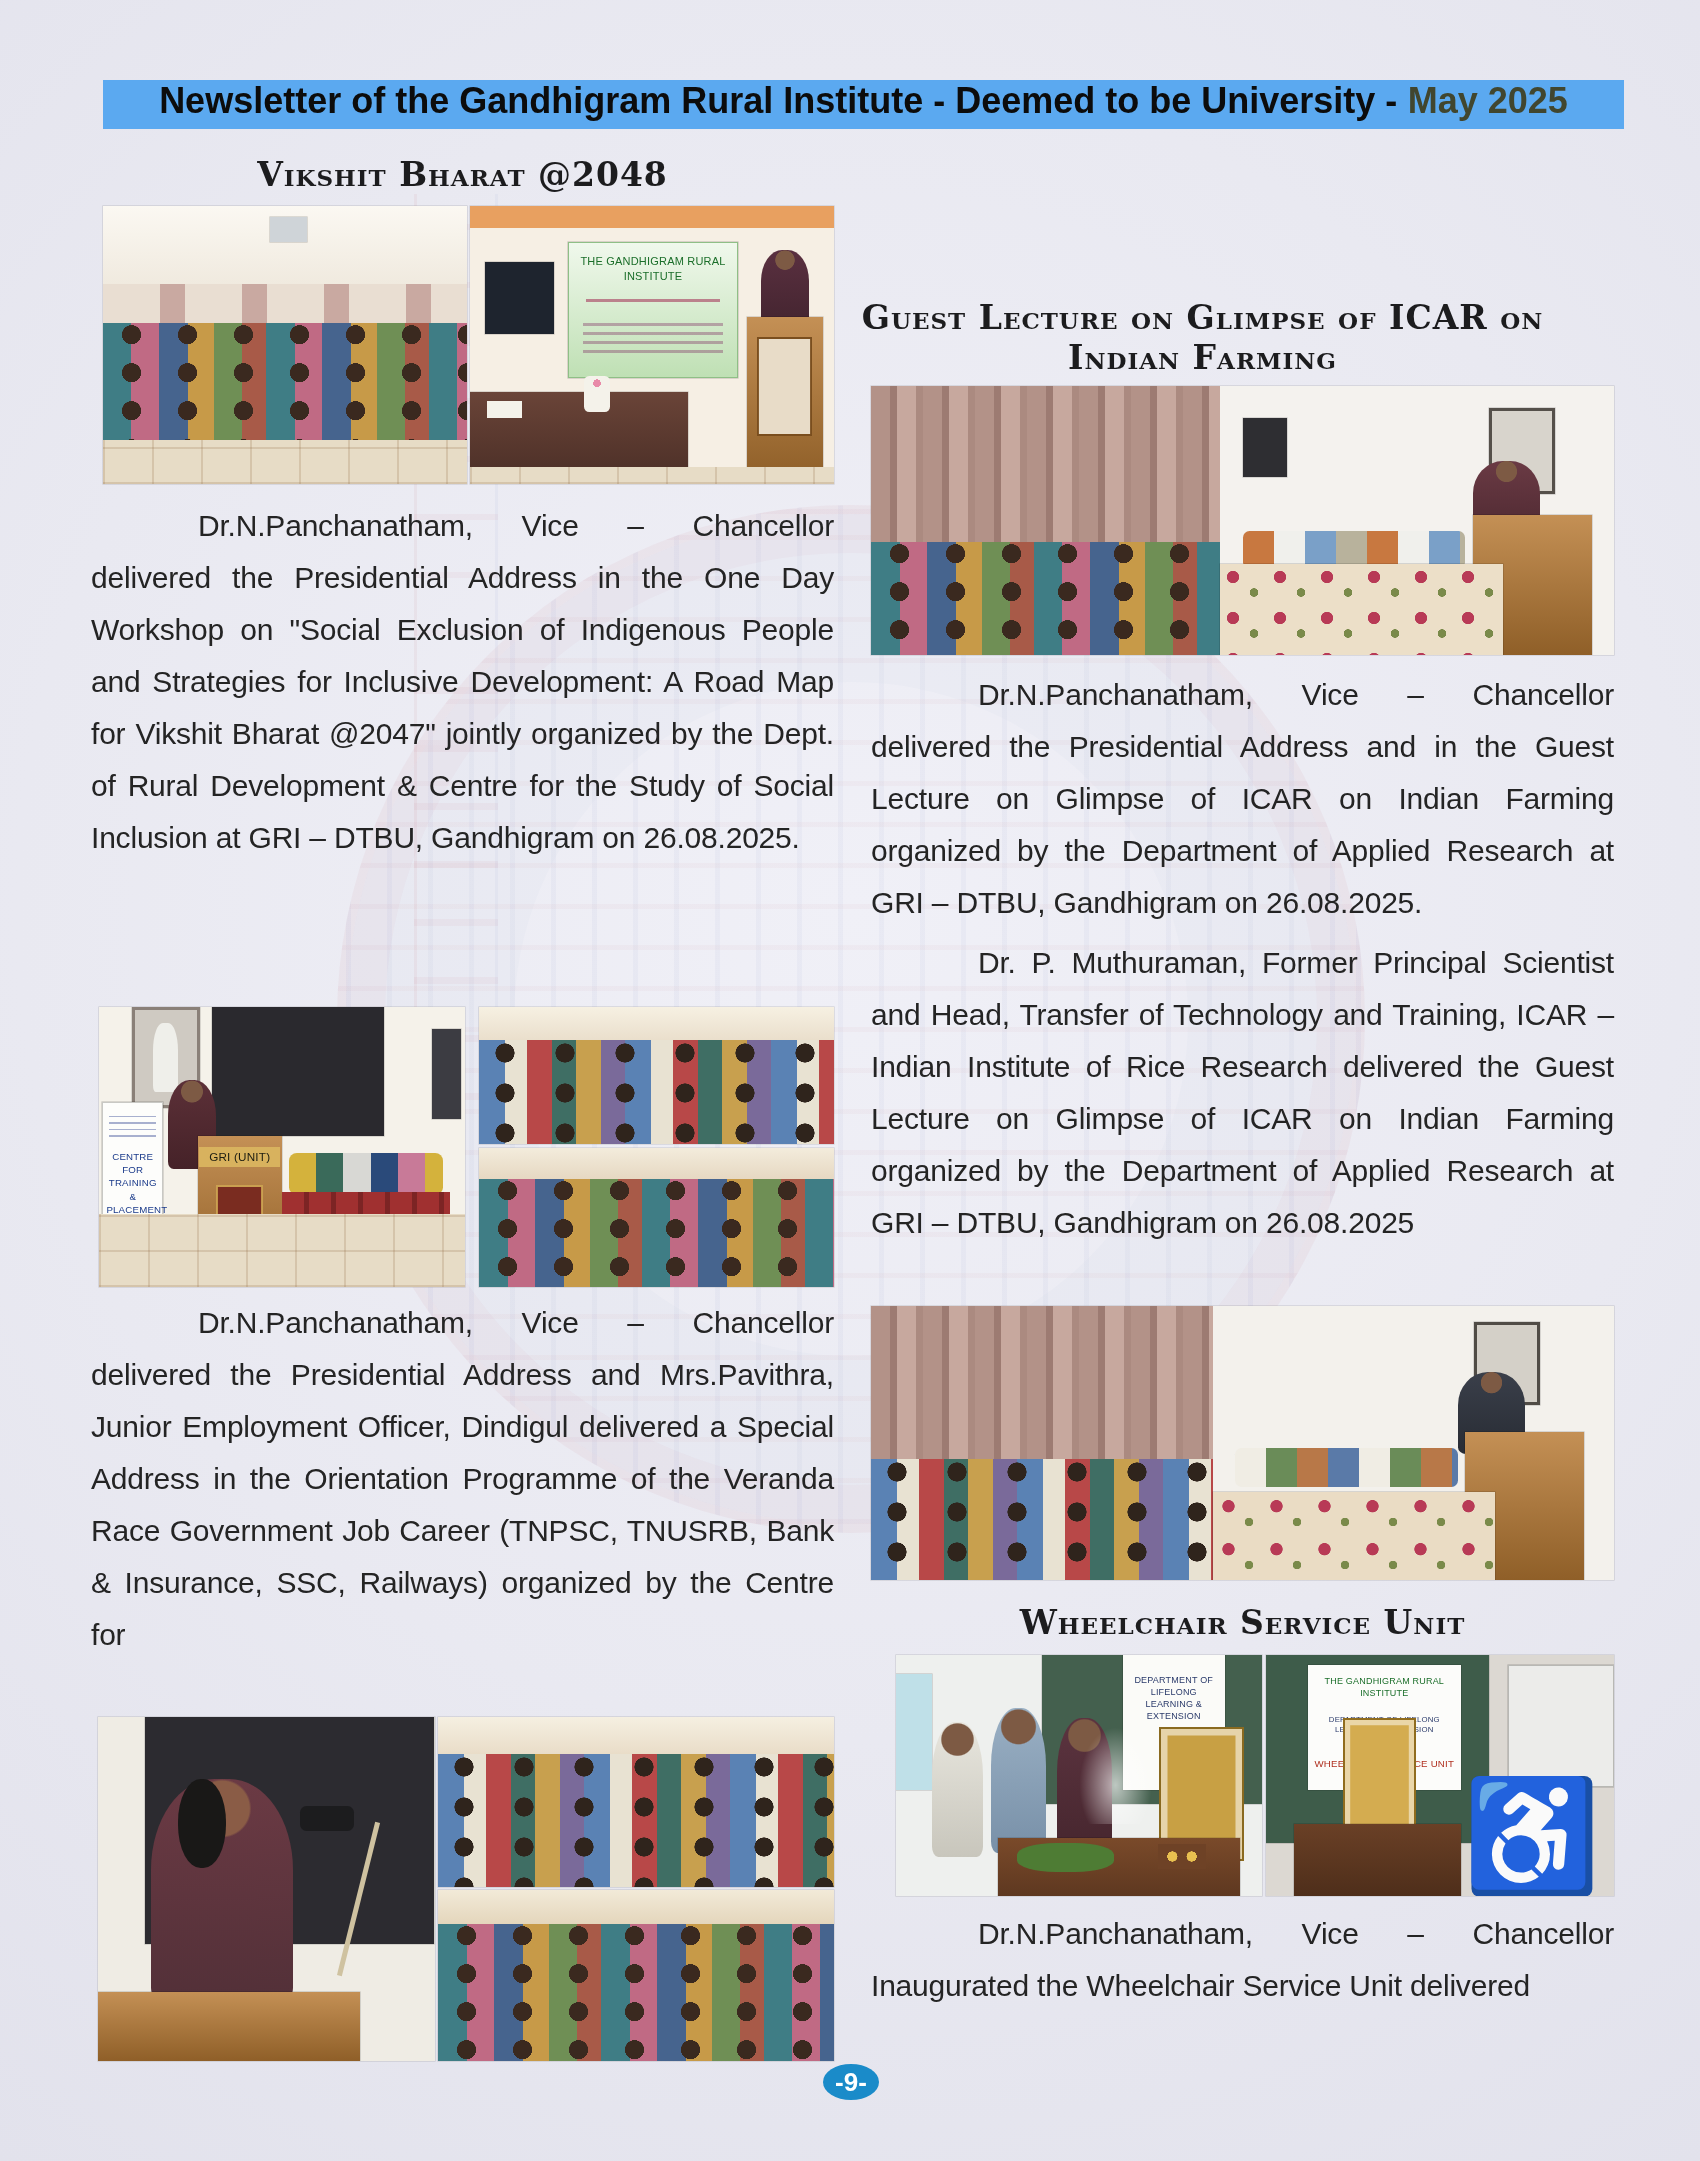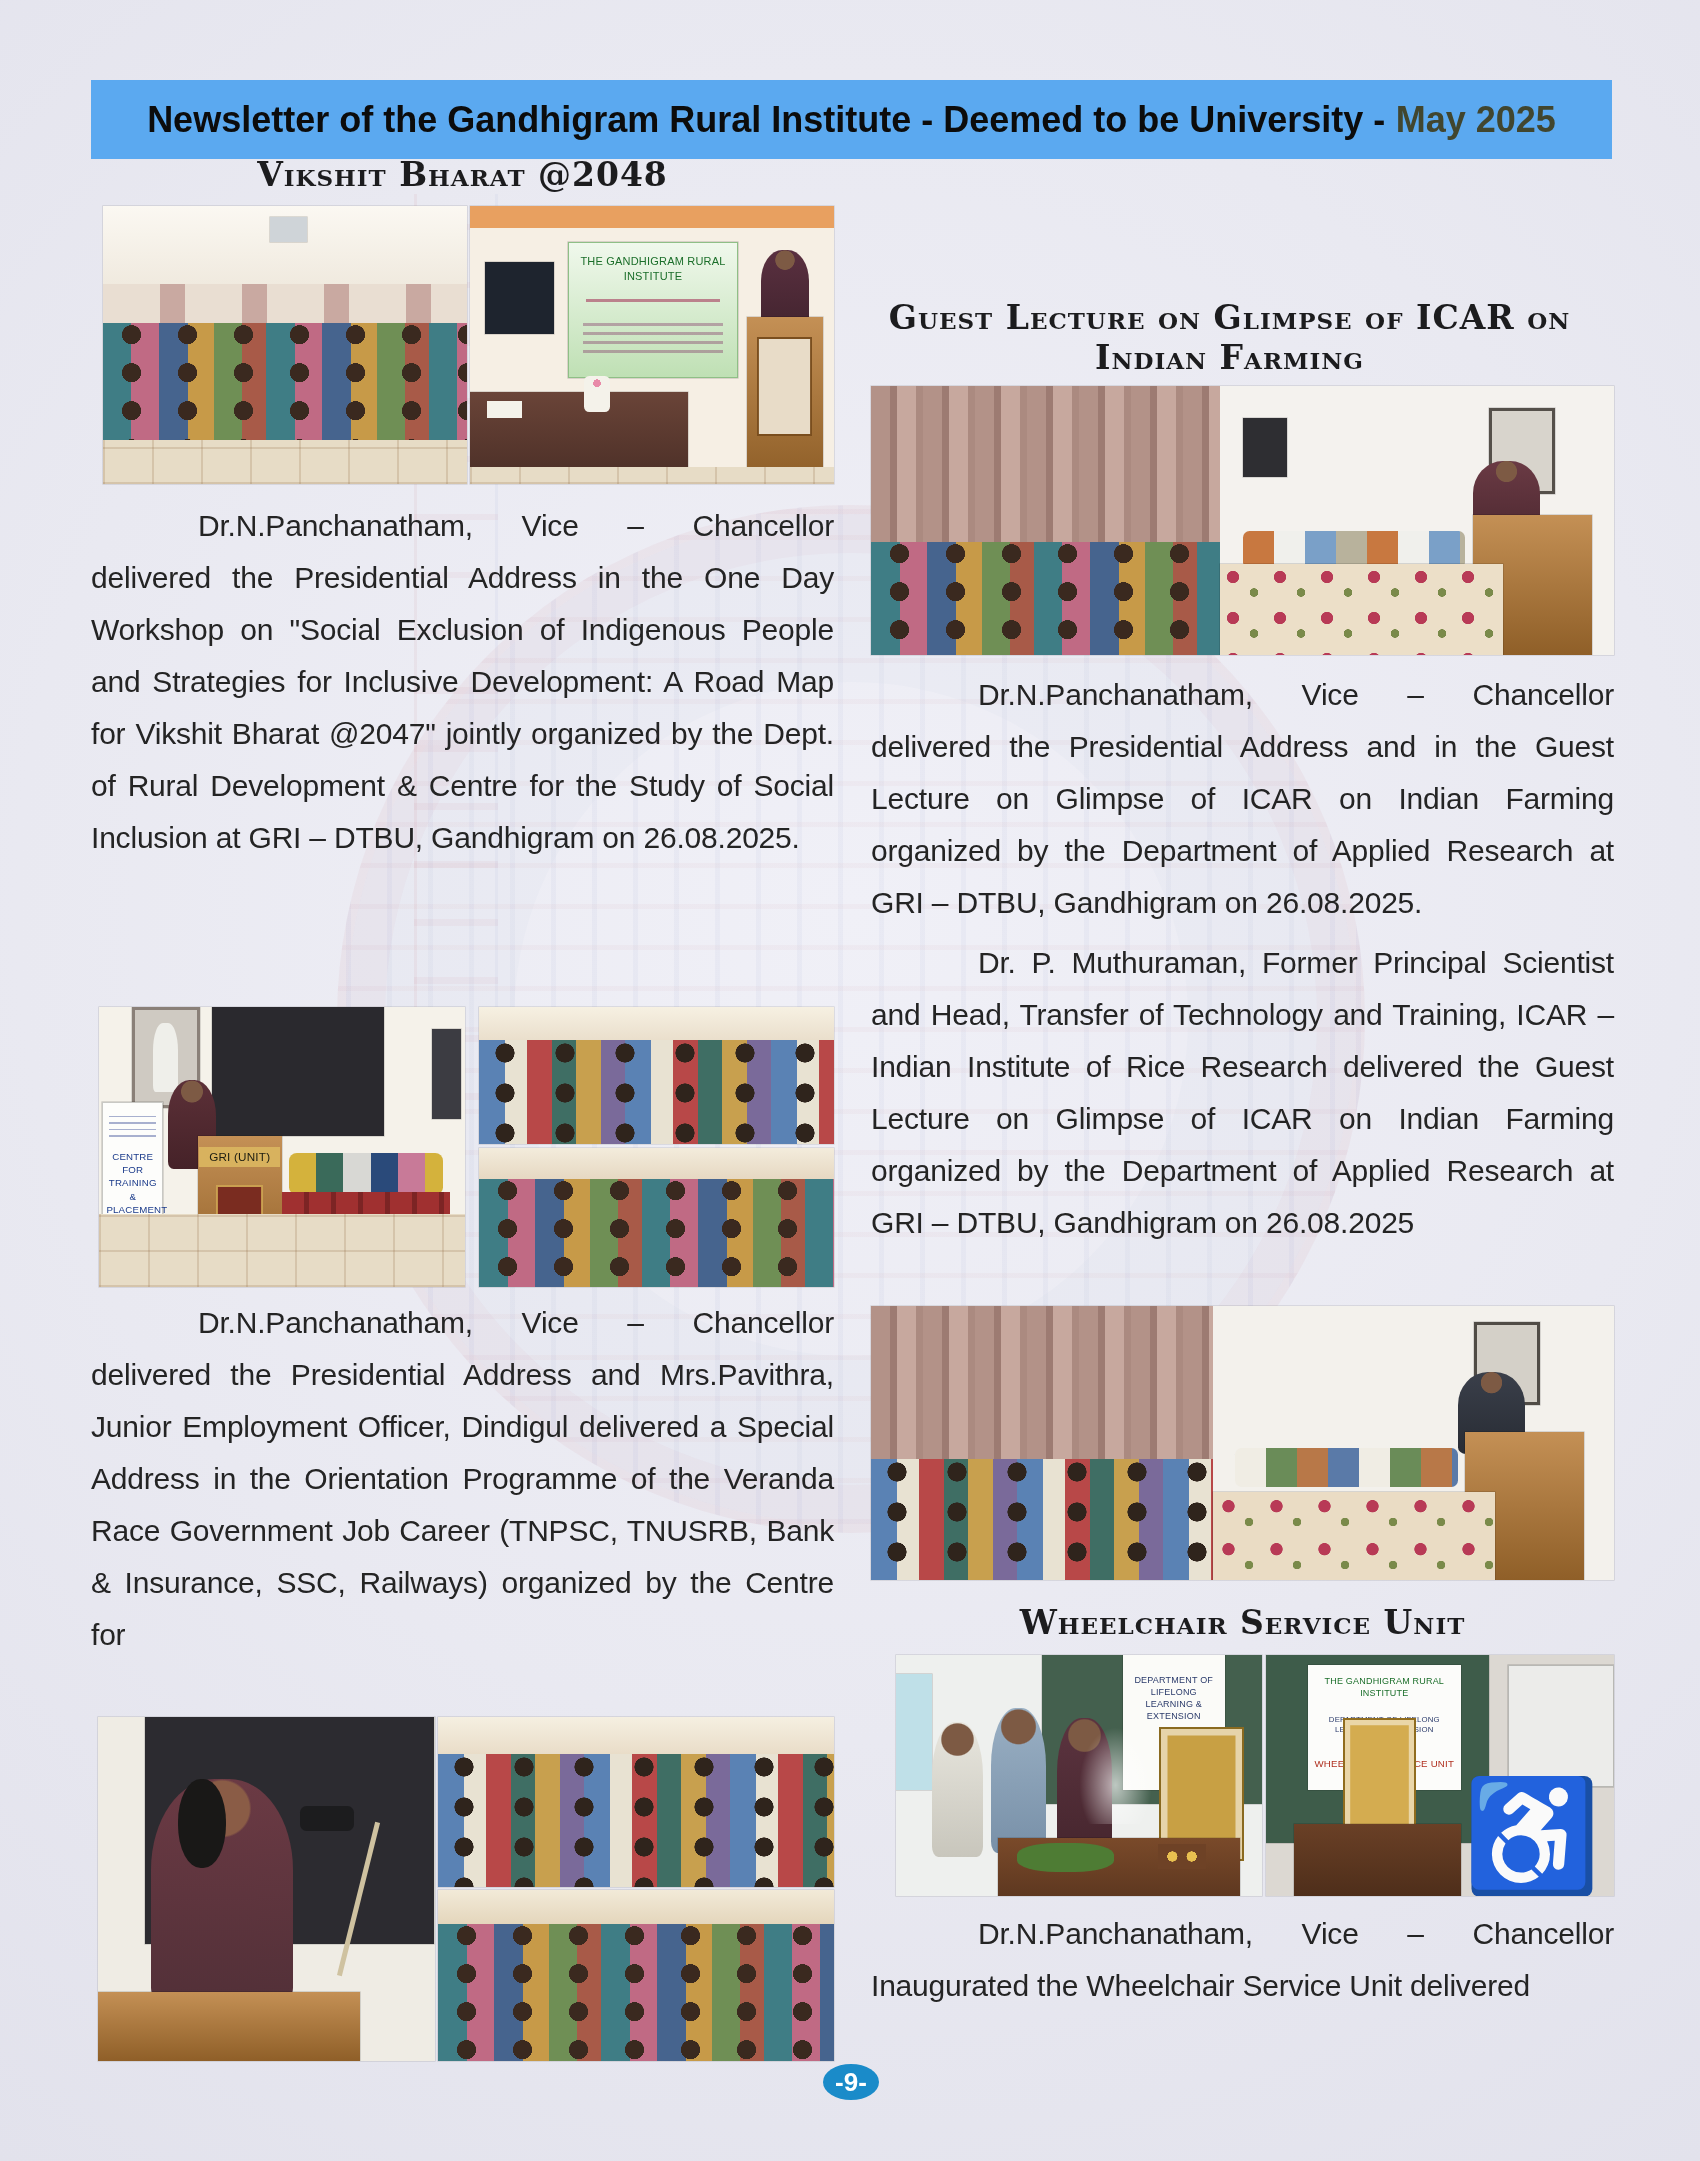--- a/index.html
+++ b/index.html
@@ -17,22 +17,22 @@
       repeating-linear-gradient(90deg, rgba(90,110,180,.045) 0 5.2px, transparent 5.2px 41px),
       repeating-linear-gradient(0deg, rgba(186,76,88,.035) 0 5.2px, transparent 5.2px 41px);
   }
   .watermark2{
     position:absolute;left:414px;top:194px;width:78px;height:906px;
     background:repeating-linear-gradient(0deg, rgba(186,76,88,.05) 0 6.5px, transparent 6.5px 58px);
     border-left:3.9px solid rgba(186,76,88,.06);border-right:3.9px solid rgba(90,110,180,.05);
   }
   
   .header-bar{
-    position:absolute;left:91px;top:80px;width:1521px;height:79px;background:#5ba9f0;
-    display:flex;align-items:center;justify-content:center;white-space:nowrap;
+    position:absolute;left:103px;top:80px;width:1521px;height:49px;background:#5ba9f0;
+    display:flex;align-items:flex-start;justify-content:center;white-space:nowrap;
   }
   .header-bar .t{font-size:36px;font-weight:bold;color:#0c0c0c;letter-spacing:0px;}
   .header-bar .d{font-size:36px;font-weight:bold;color:#41462f;margin-left:10.4px;}
   
   .heading{
     position:absolute;margin:0;text-align:center;color:#1c1c1e;
     font-family:"DejaVu Serif", serif;font-variant:small-caps;
     font-size:33px;font-weight:700;letter-spacing:1px;line-height:1.22;
   }
   
@@ -180,21 +180,21 @@
       <div class="layer" style="top:0;height:22%;background:linear-gradient(180deg,#f5efe1,#e9ddc8);"></div>
       <div class="layer crowdB" style="top:22%;bottom:0;"></div>
     </div>
     <div class="ph" style="left:347px;top:173px;width:396px;height:171px;">
       <div class="layer" style="top:0;height:20%;background:linear-gradient(180deg,#f2ead8,#e4d6bc);"></div>
       <div class="layer crowdA" style="top:20%;bottom:0;"></div>
     </div>
   </div>
 
 
-  <h2 class="heading" style="left:858px;top:298px;width:743px">Guest Lecture on Glimpse of ICAR on Indian Farming</h2>
+  <h2 class="heading" style="left:831px;top:298px;width:743px">Guest Lecture on Glimpse of ICAR on Indian Farming</h2>
 
   <div class="ph" style="left:871px;top:386px;width:743px;height:269px;">
     <div class="layer curtains" style="left:0;width:47%;top:0;height:58%;"></div>
     <div class="layer crowdA" style="left:0;width:47%;top:58%;bottom:0;"></div>
     <div class="layer" style="left:47%;right:0;top:0;height:100%;background:#f4f2ee;"></div>
     <div class="frame" style="left:50%;top:12%;width:6%;height:22%;background:#2e2e32;"></div>
     <div class="frame" style="right:8%;top:8%;width:8%;height:30%;background:#d8d4cc;border:3.2px solid #55504a;"></div>
     <div class="figure" style="right:10%;top:28%;width:9%;height:30%;--c1:#6a3a44;--c2:#4c2830;"></div>
     <div class="frame wood" style="right:3%;top:48%;width:16%;height:52%;"></div>
     <div style="position:absolute;left:50%;top:54%;width:30%;height:14%;border-radius:6.5px;background:repeating-linear-gradient(90deg,#c87840 0 31px,#f0f0ec 31px 62px,#7aa0c8 62px 93px,#b8b29c 93px 124px);"></div>

